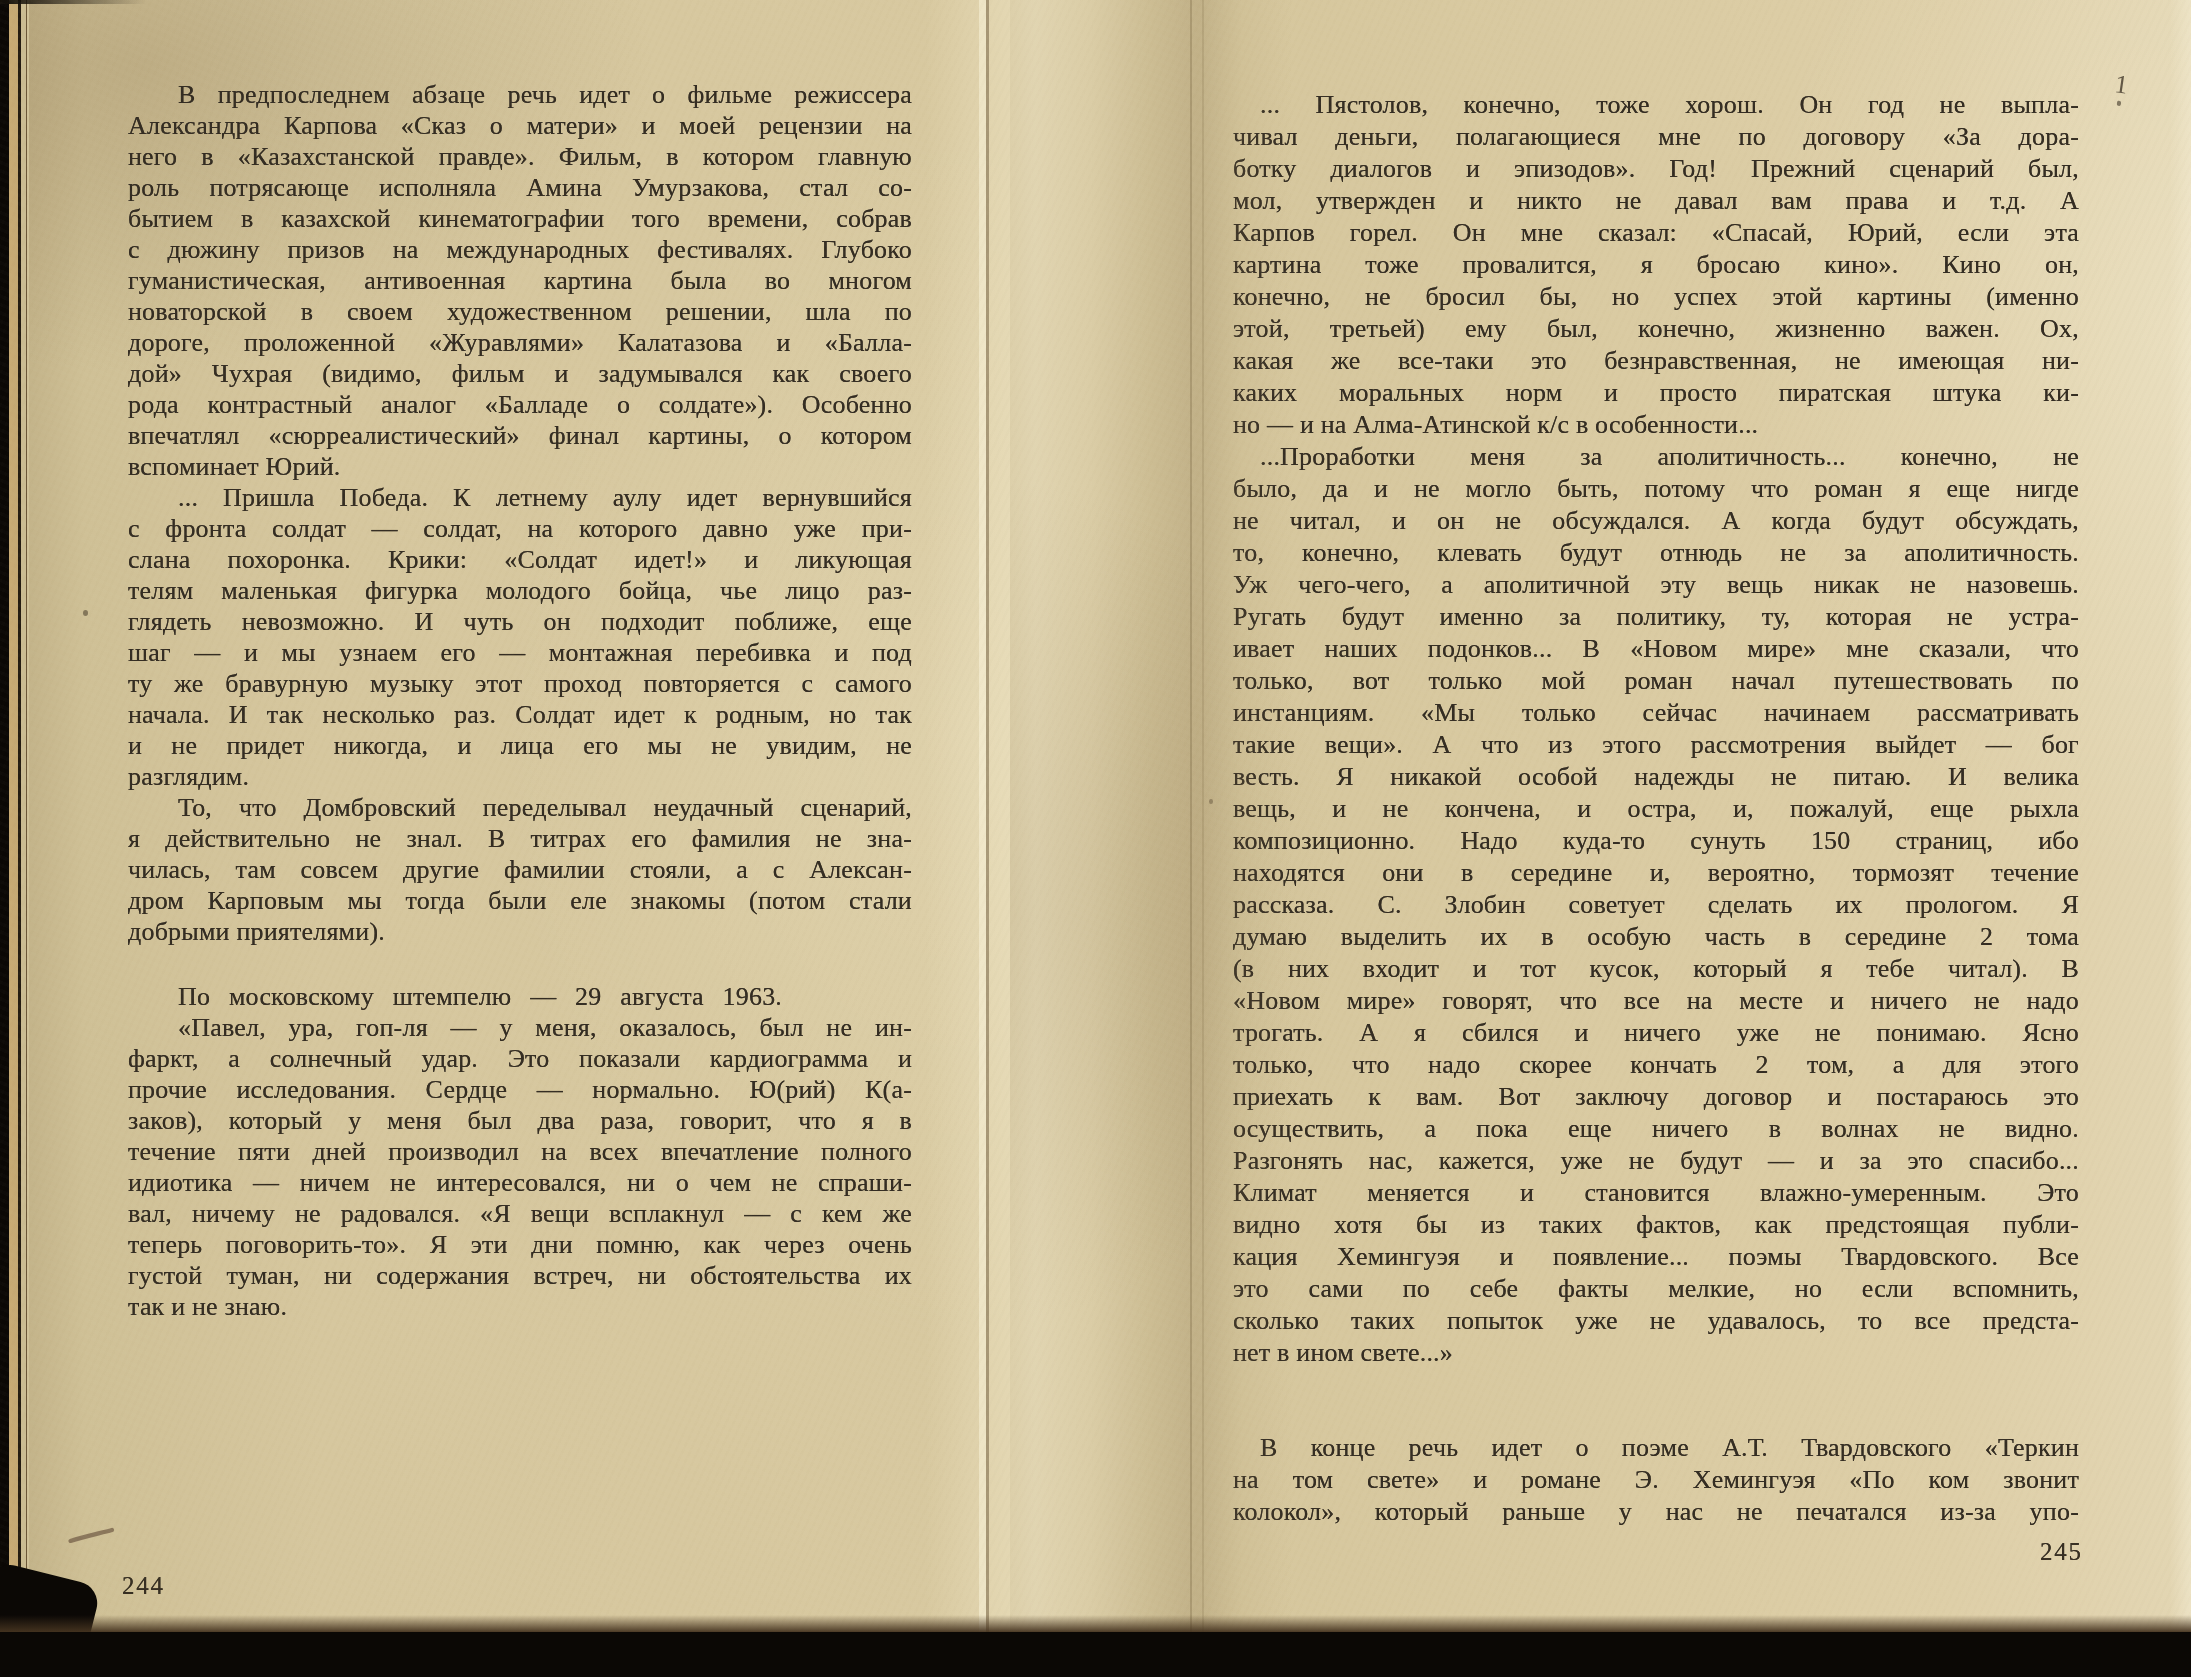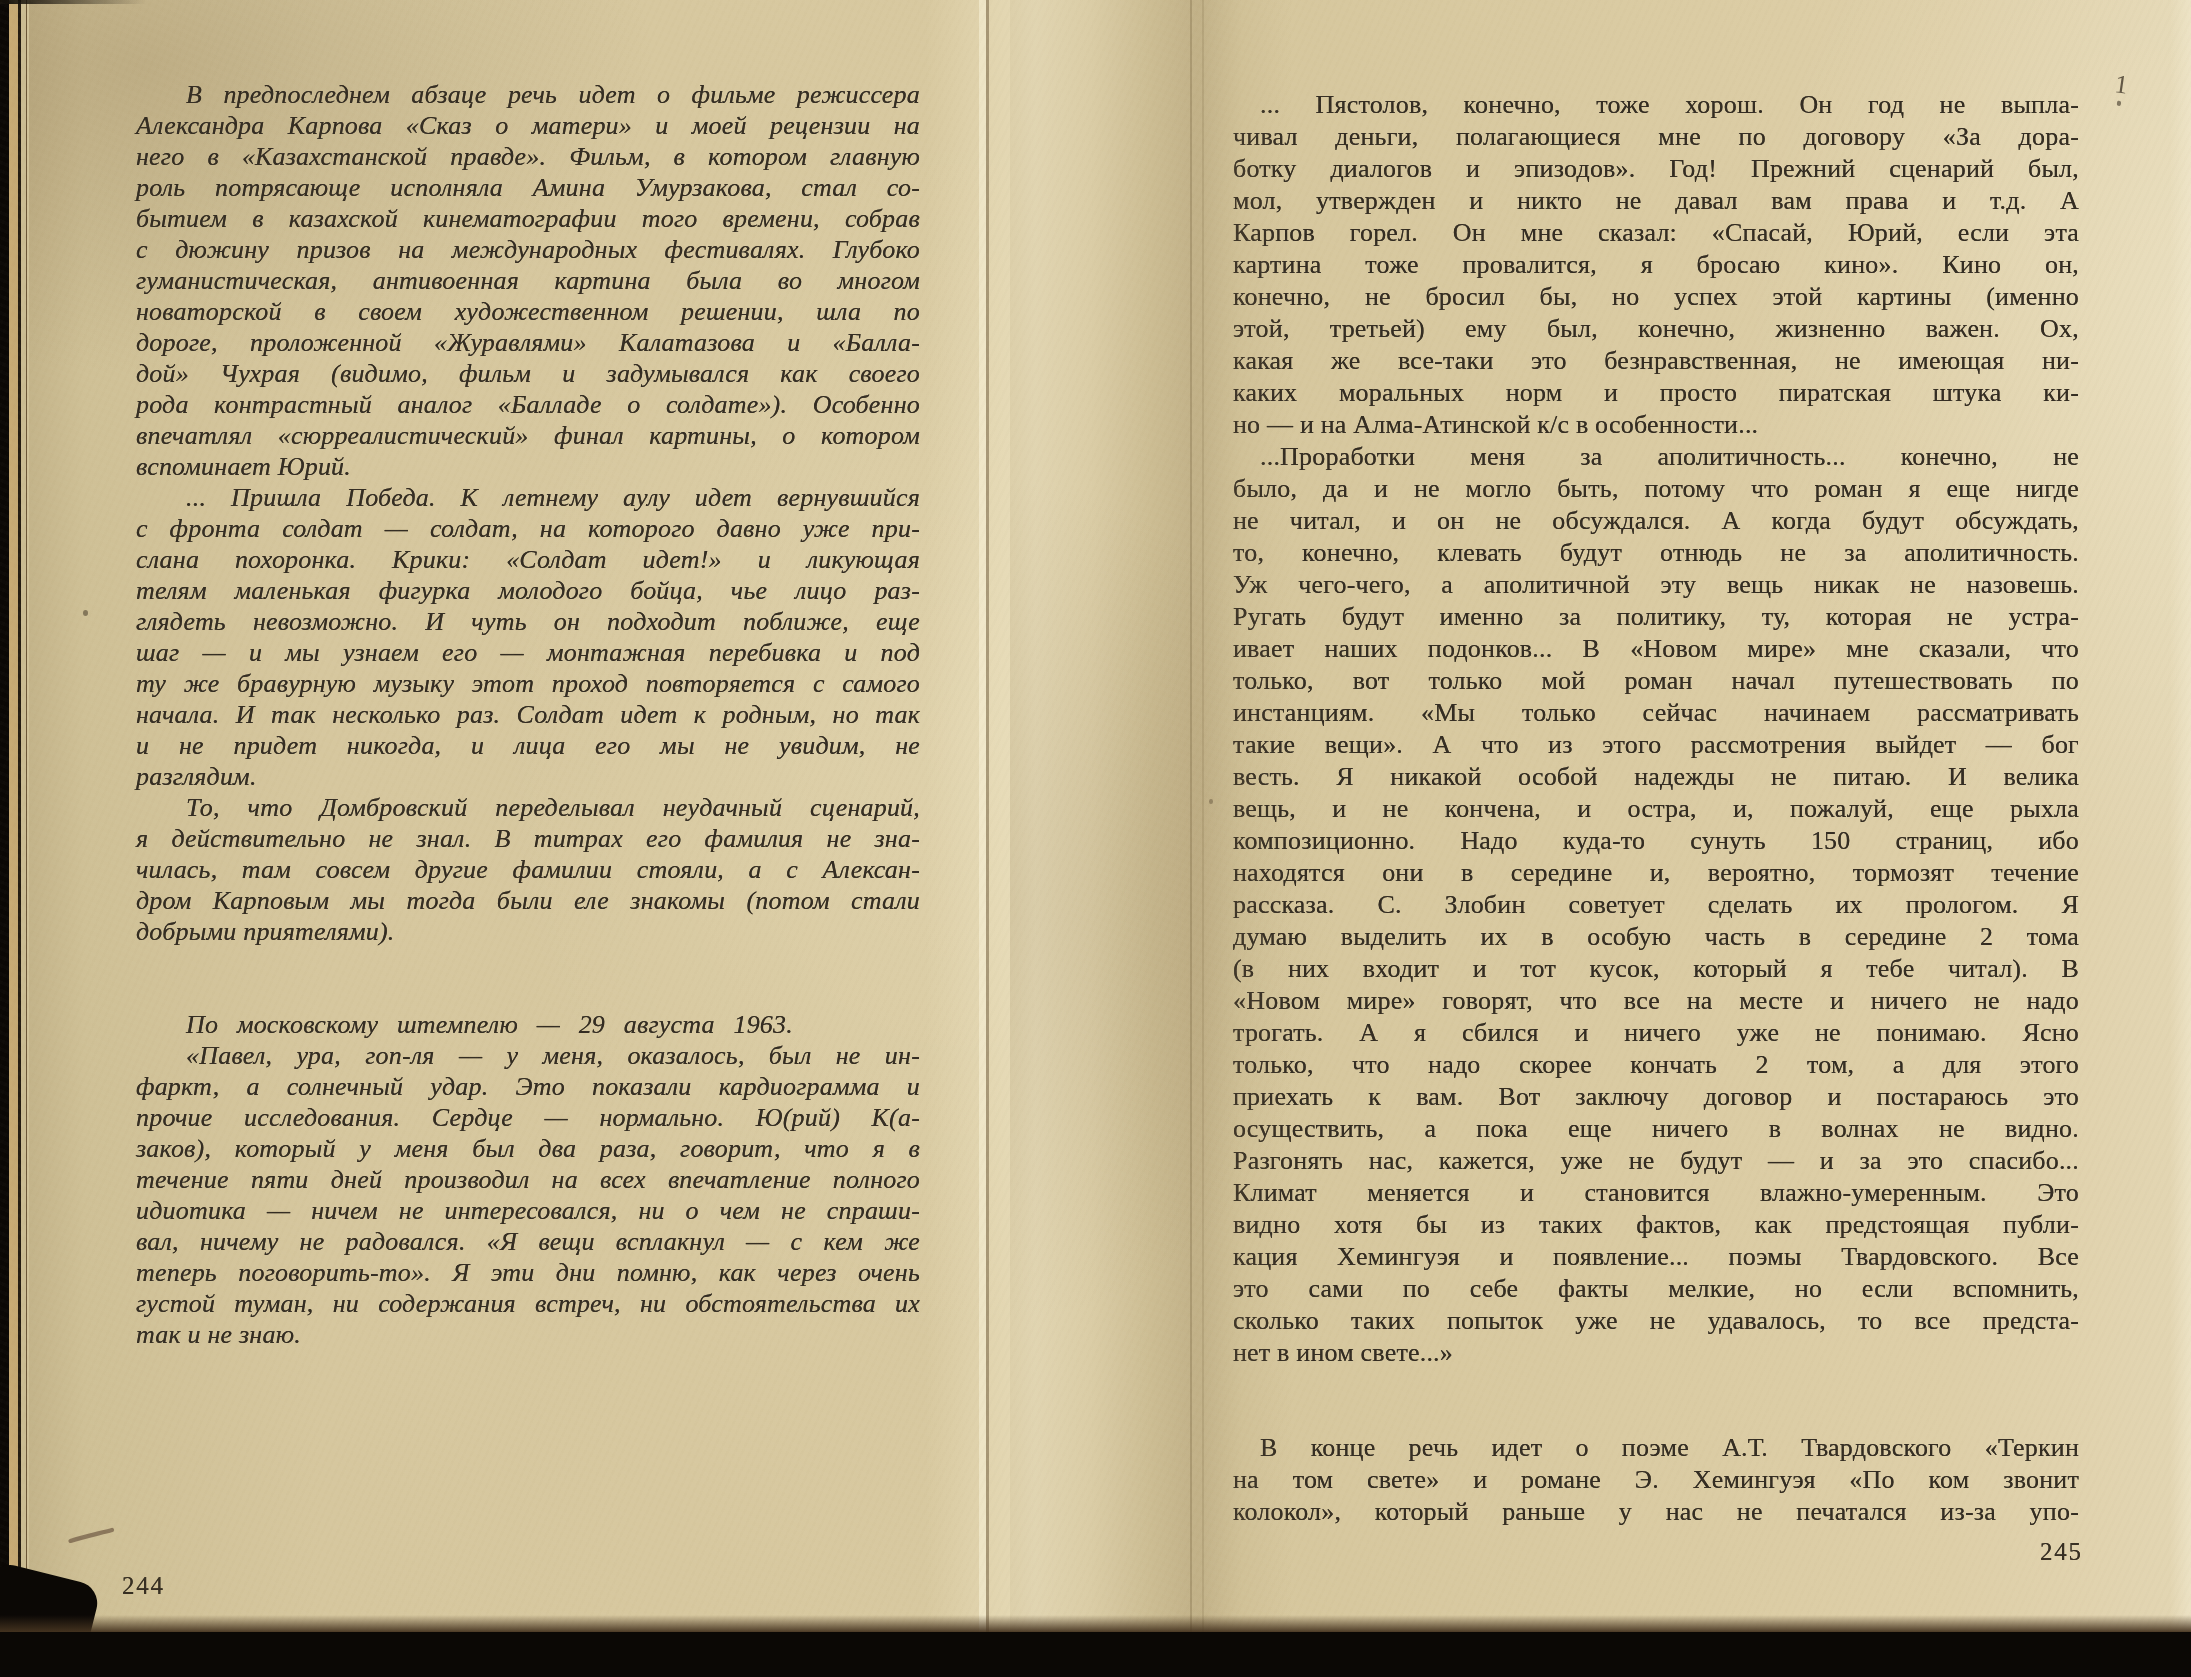--- a/index.html
+++ b/index.html
@@ -62,21 +62,21 @@
     position:absolute;left:0;top:1615px;width:2192px;height:20.5px;
     background:linear-gradient(180deg,rgba(62,46,26,0),#463420 85%);
   }
   .bottom-black{position:absolute;left:0;top:1632px;width:2192px;height:46px;background:#0b0805;}
   .corner-bl{
     position:absolute;left:-22px;top:1572px;width:111px;height:120px;background:#0b0805;
     transform:rotate(14deg);border-radius:22px;
   }
   
   .text-col{position:absolute;color:#332c22;}
-  .col-left{left:110px;top:79px;width:784px;font-size:26px;line-height:31px;font-style:italic;}
+  .col-left{left:102px;top:79px;width:784px;font-size:26px;line-height:31px;}
   .col-right{left:223px;top:89px;width:846px;font-size:26px;line-height:32px;}
   .para{margin:0;}
   .ln{
     text-align:justify;text-align-last:justify;
     letter-spacing:0.2px;
     text-shadow:0 0 0.6px rgba(51,44,34,.85);
     white-space:nowrap;
   }
   .col-left .first{text-indent:50px;}
   .col-right .first{text-indent:27px;}
@@ -130,21 +130,21 @@
         <div class="ln">и не придет никогда, и лица его мы не увидим, не</div>
         <div class="ln end">разглядим.</div>
       </div>
       <div class="para">
         <div class="ln first">То, что Домбровский переделывал неудачный сценарий,</div>
         <div class="ln">я действительно не знал. В титрах его фамилия не зна-</div>
         <div class="ln">чилась, там совсем другие фамилии стояли, а с Алексан-</div>
         <div class="ln">дром Карповым мы тогда были еле знакомы (потом стали</div>
         <div class="ln end">добрыми приятелями).</div>
       </div>
-      <div class="para wide" style="margin-top: 62px;">
+      <div class="para wide" style="margin-top: 34px;">
         <div class="ln first end">По московскому штемпелю — 29 августа 1963.</div>
       </div>
       <div class="para">
         <div class="ln first">«Павел, ура, гоп-ля — у меня, оказалось, был не ин-</div>
         <div class="ln">фаркт, а солнечный удар. Это показали кардиограмма и</div>
         <div class="ln">прочие исследования. Сердце — нормально. Ю(рий) К(а-</div>
         <div class="ln">заков), который у меня был два раза, говорит, что я в</div>
         <div class="ln">течение пяти дней производил на всех впечатление полного</div>
         <div class="ln">идиотика — ничем не интересовался, ни о чем не спраши-</div>
         <div class="ln">вал, ничему не радовался. «Я вещи всплакнул — с кем же</div>

